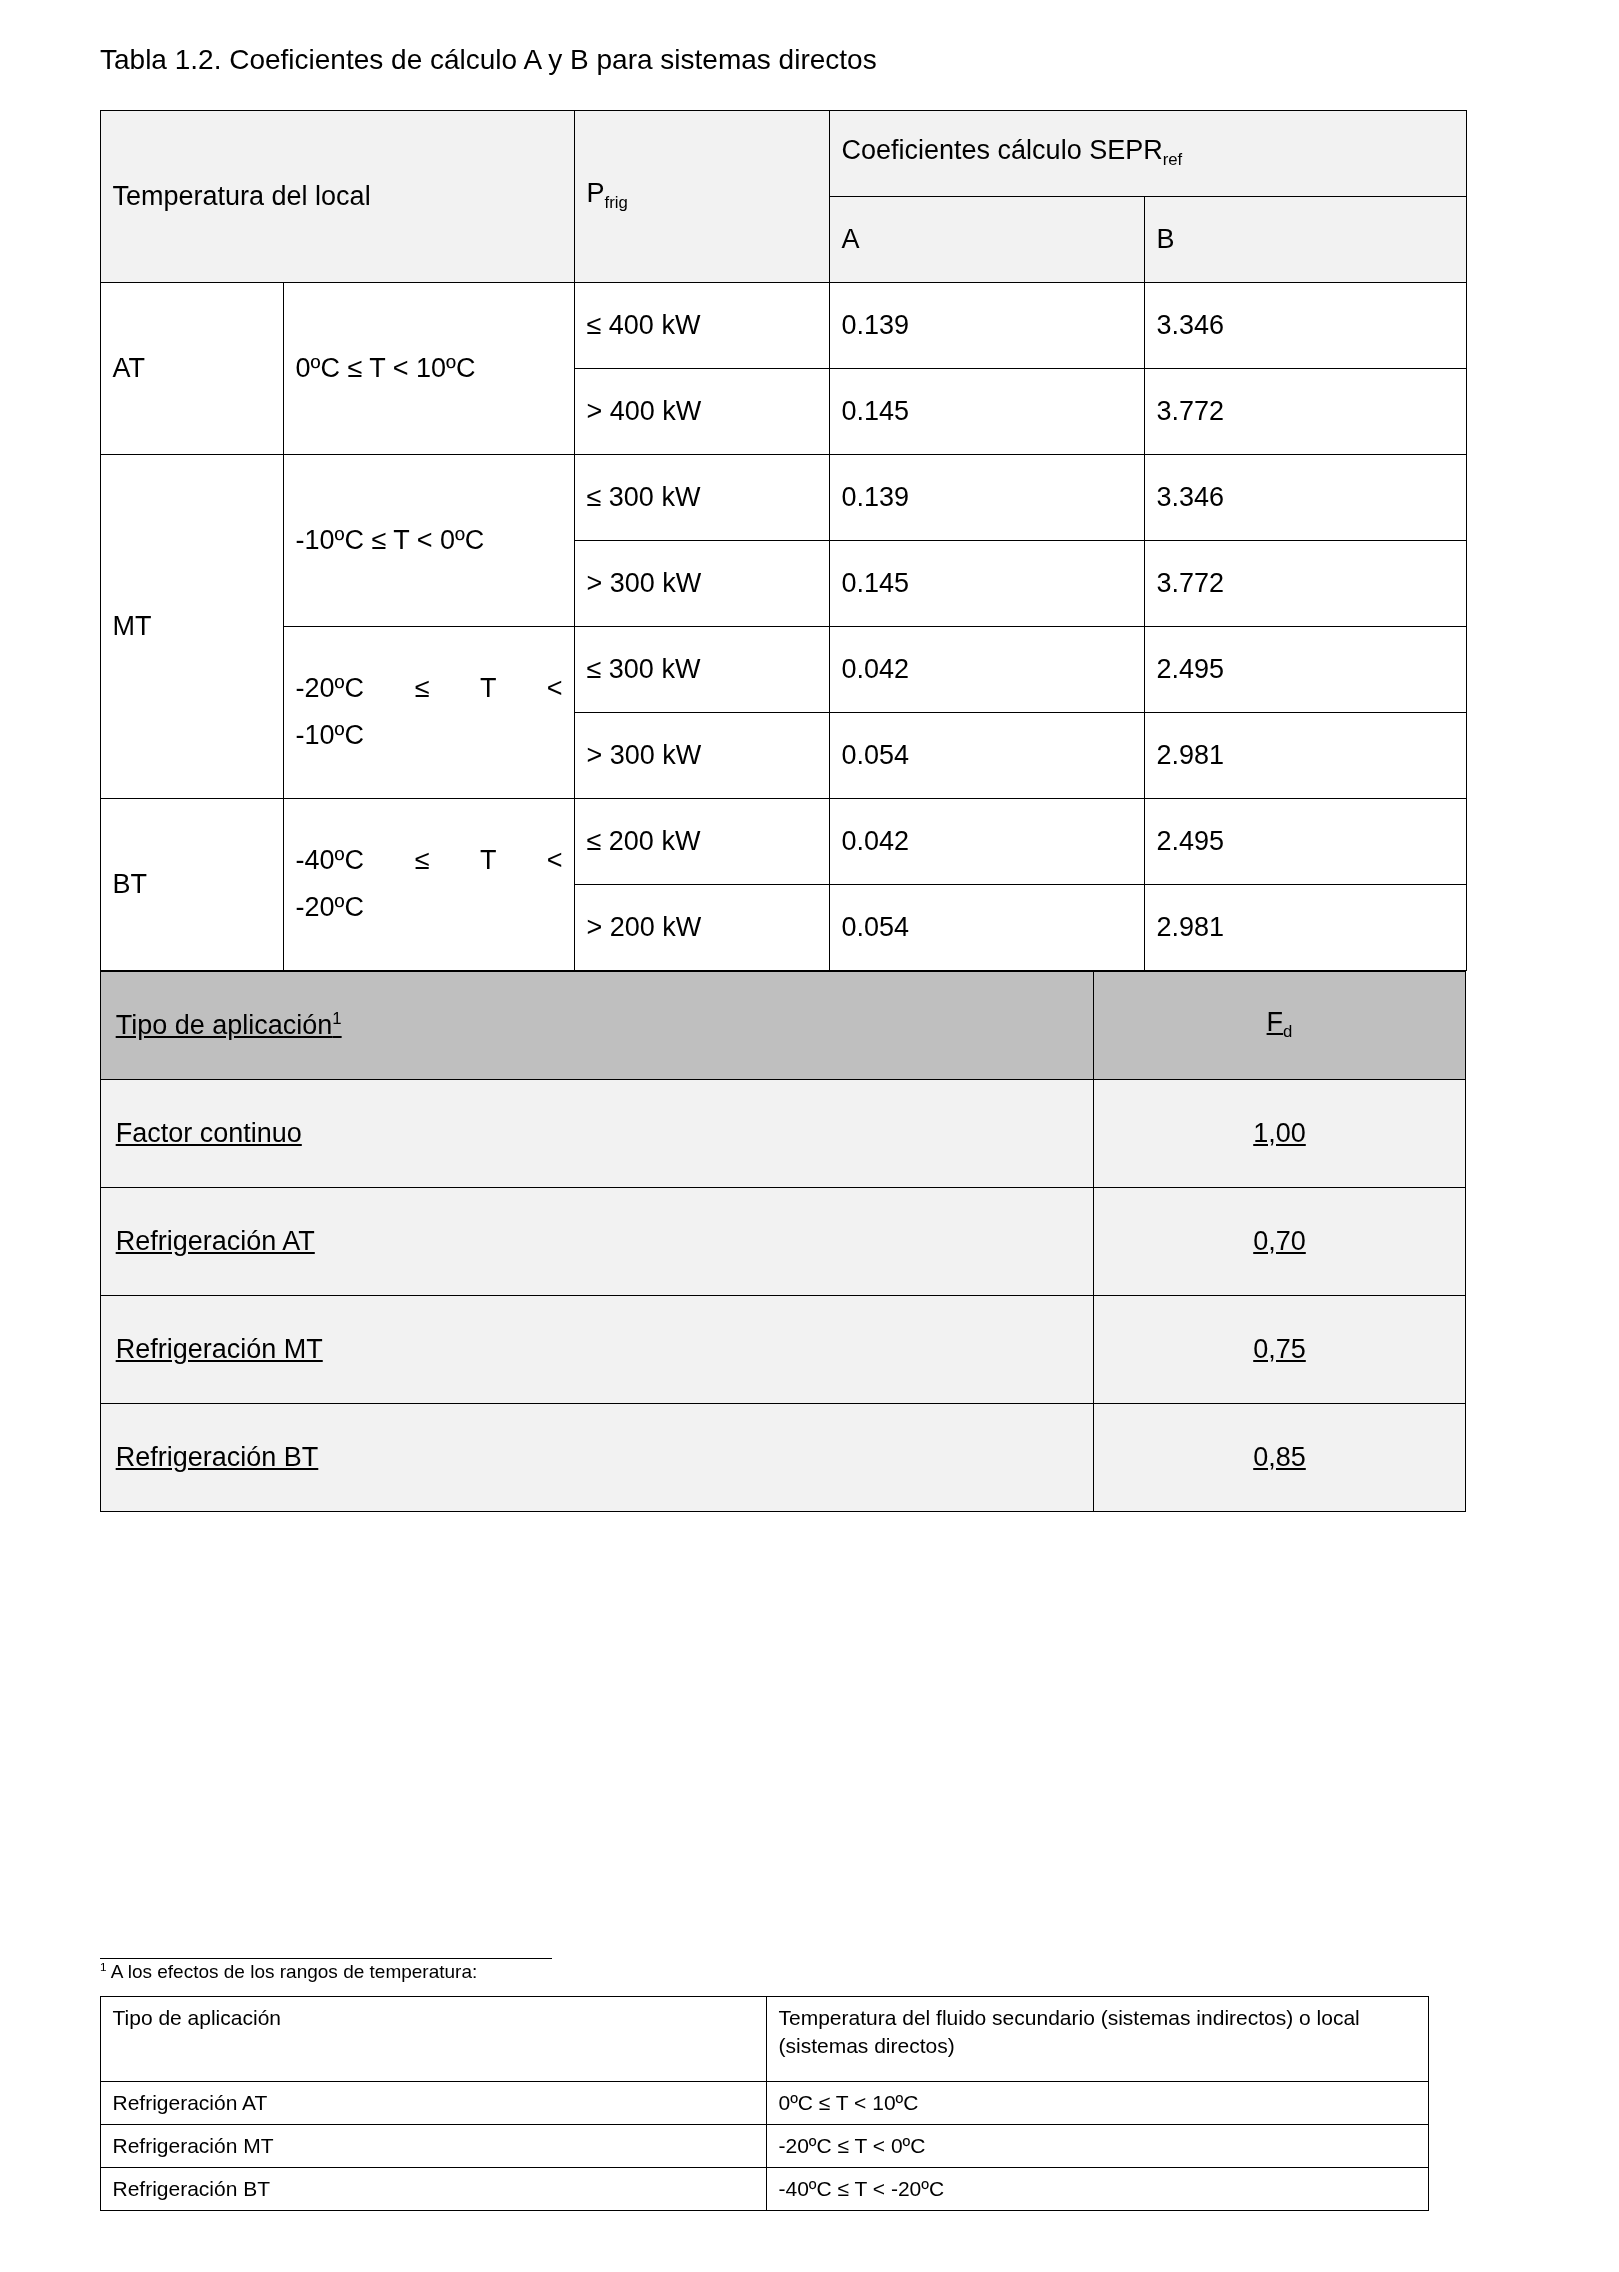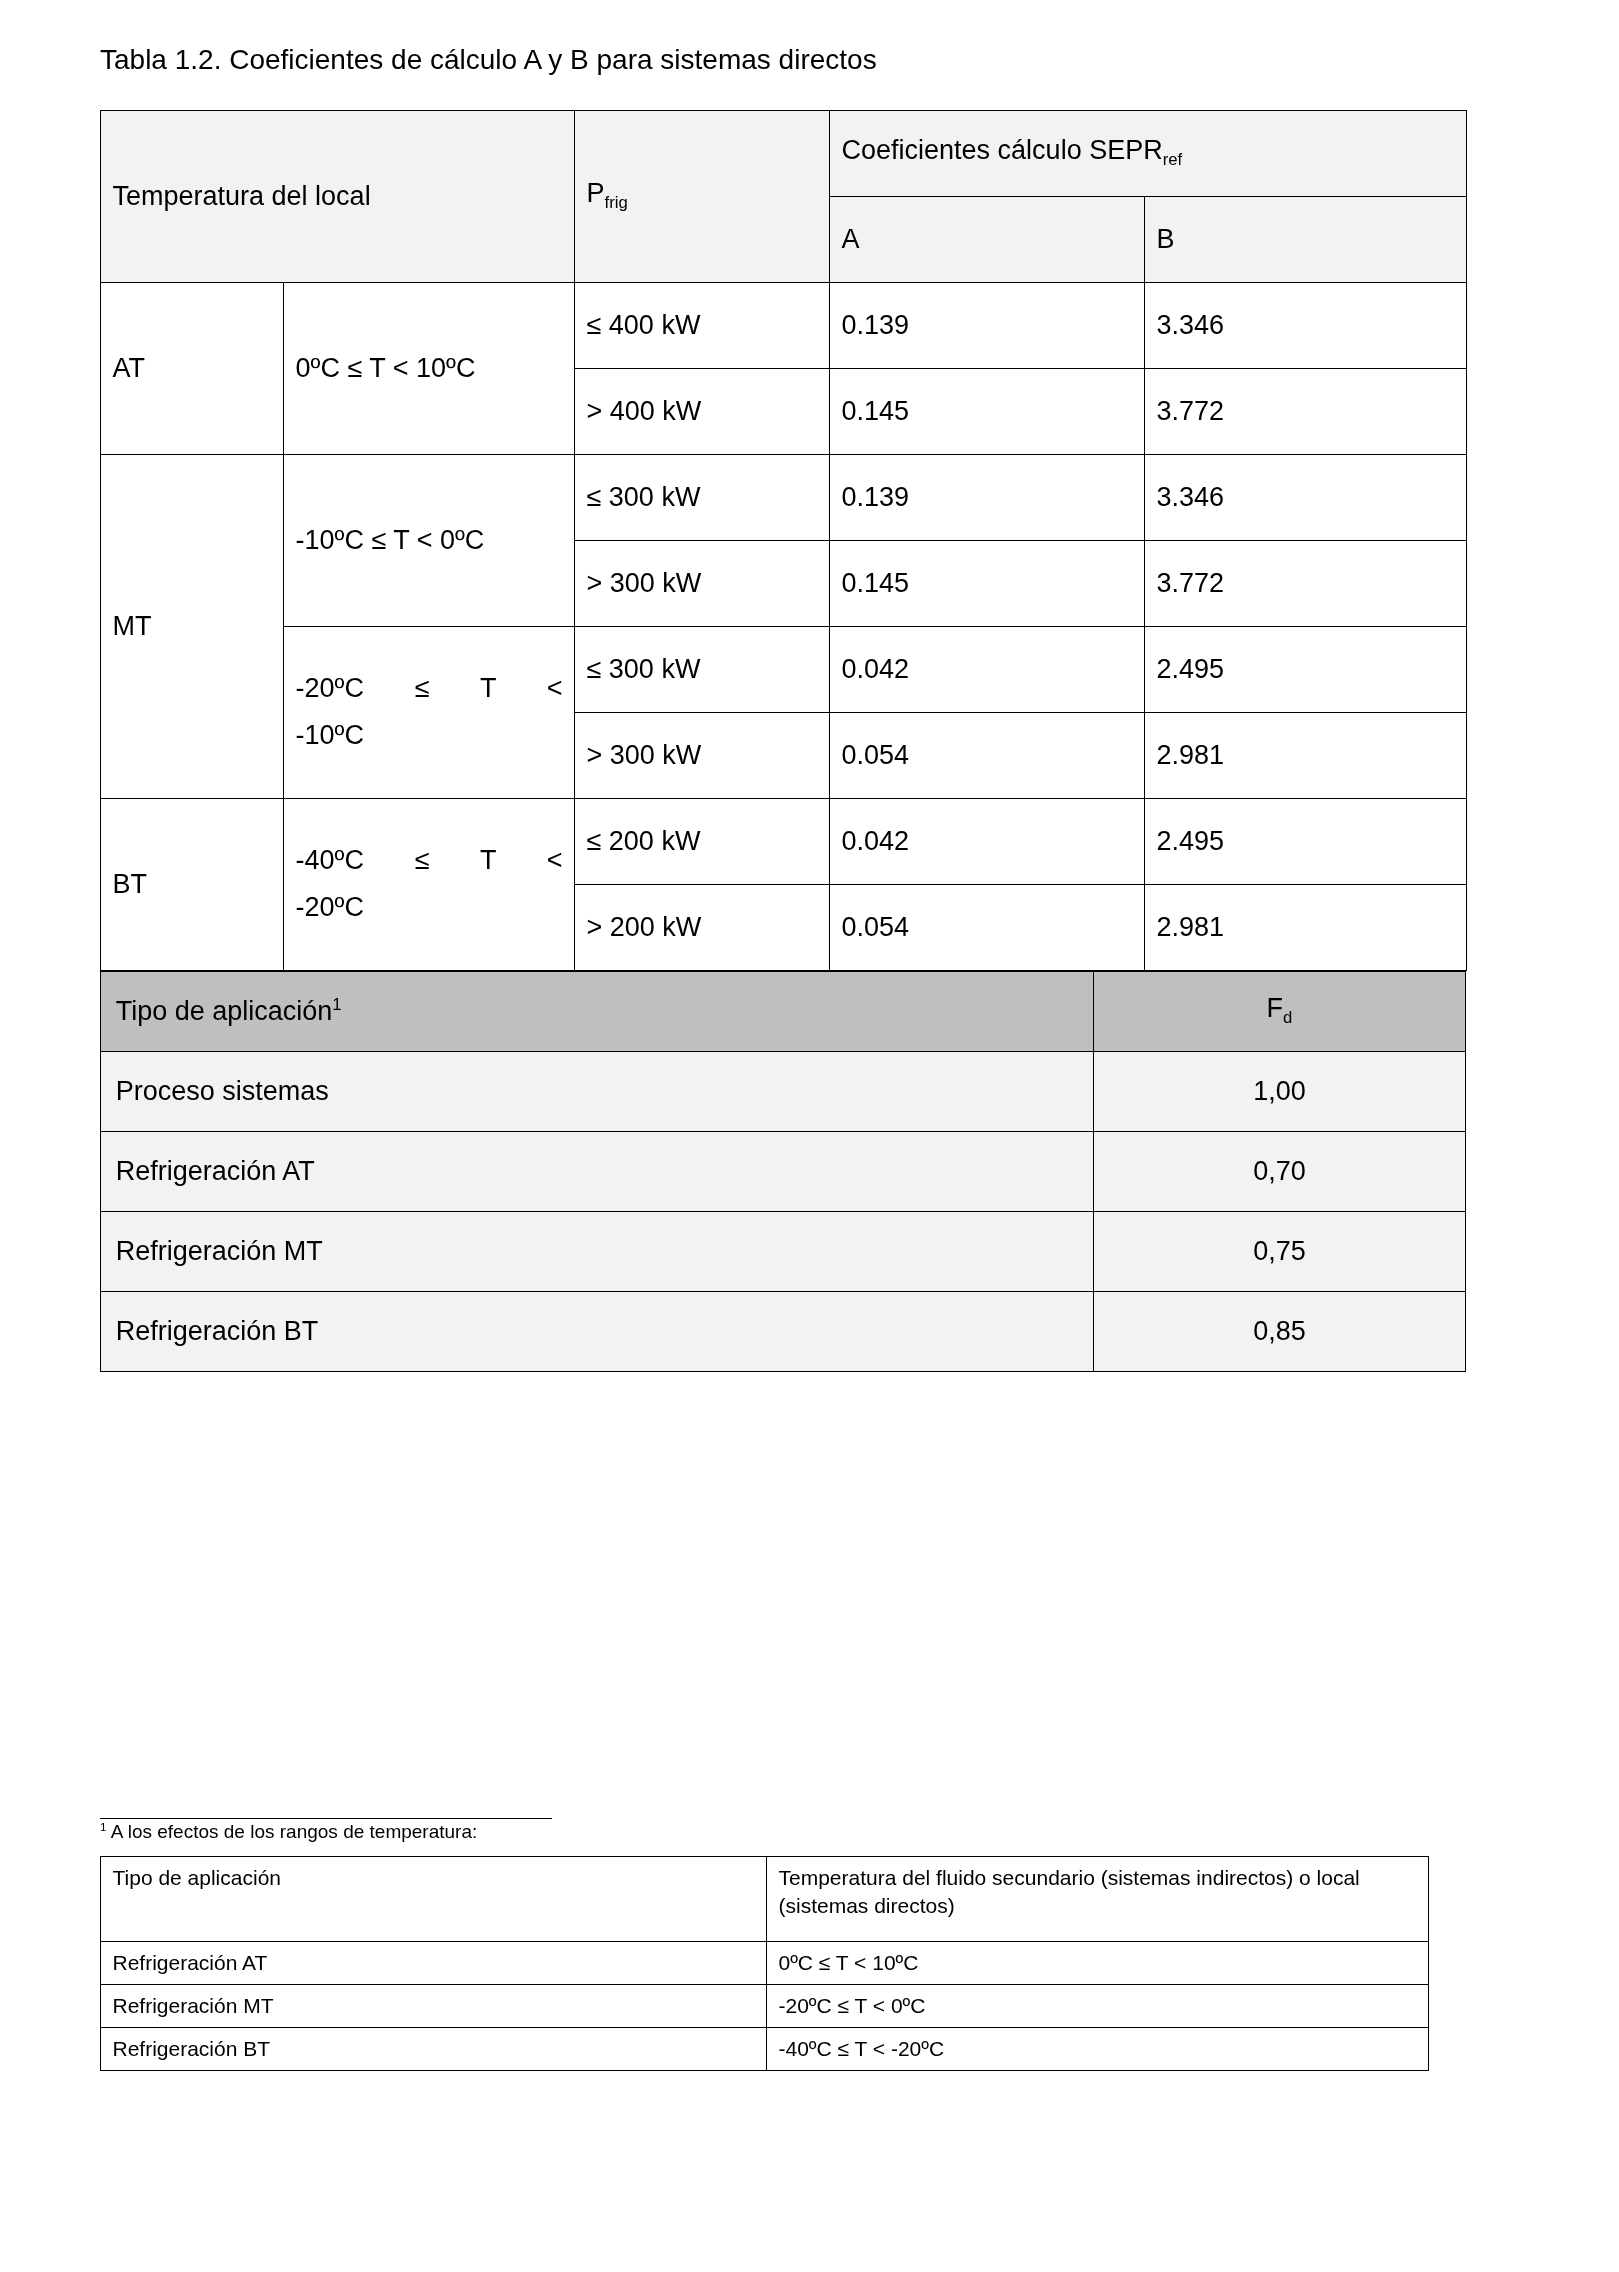--- a/index.html
+++ b/index.html
@@ -25,21 +25,21 @@
   .t1 td { font-size:27px; padding:6.5px 11.5px; }
   .t1 tr { height:86px; }
   .t1 tr.hdr td { background:var(--table1-header-bg,#f2f2f2); }
   .wrapcell { text-align:justify; word-spacing:0.55em; line-height:1.75; }
 
   
   .t2-title { font-size:28px; font-weight:400; line-height:1.2; margin:64px 0 18px 0; }
   .t2-title .underline { text-decoration:underline; text-underline-offset:4.1px; }
   .t2 { width:1366px; }
   .t2 td { font-size:27px; padding:6.5px 14.7px; background:var(--table2-row-bg,#f2f2f2); }
-  .t2 tr { height:80px; }
+  .t2 tr { height:108px;text-decoration:underline; }
   .t2 tr.hdr td { background:var(--table2-header-bg,#bfbfbf); }
   .t2 .fd { text-align:center; }
 
   
   .footnote { margin-top:446px; }
   .fn-rule { width:452px; height:0; border-top:1.6px solid #000; }
   .fn-text { font-size:19px; margin-top:0; line-height:1.3; }
   .t3 { width:1328px; margin-top:11.5px; }
   .t3 td { font-size:21px; padding:4.1px 11.5px; line-height:1.35; border-width:1.2px; }
   .t3 tr { height:43px; }
@@ -129,21 +129,21 @@
     <colgroup>
       <col style="width:993px">
         <col style="width:372px">
     </colgroup>
     <tbody>
       <tr class="hdr">
         <td><span>Tipo de aplicación</span><sup>1</sup></td>
         <td class="fd"><span>F</span><sub>d</sub></td>
       </tr>
       <tr>
-        <td>Proceso sistemas</td>
+        <td>Factor continuo</td>
         <td class="fd">1,00</td>
       </tr>
       <tr>
         <td>Refrigeración AT</td>
         <td class="fd">0,70</td>
       </tr>
       <tr>
         <td>Refrigeración MT</td>
         <td class="fd">0,75</td>
       </tr>

